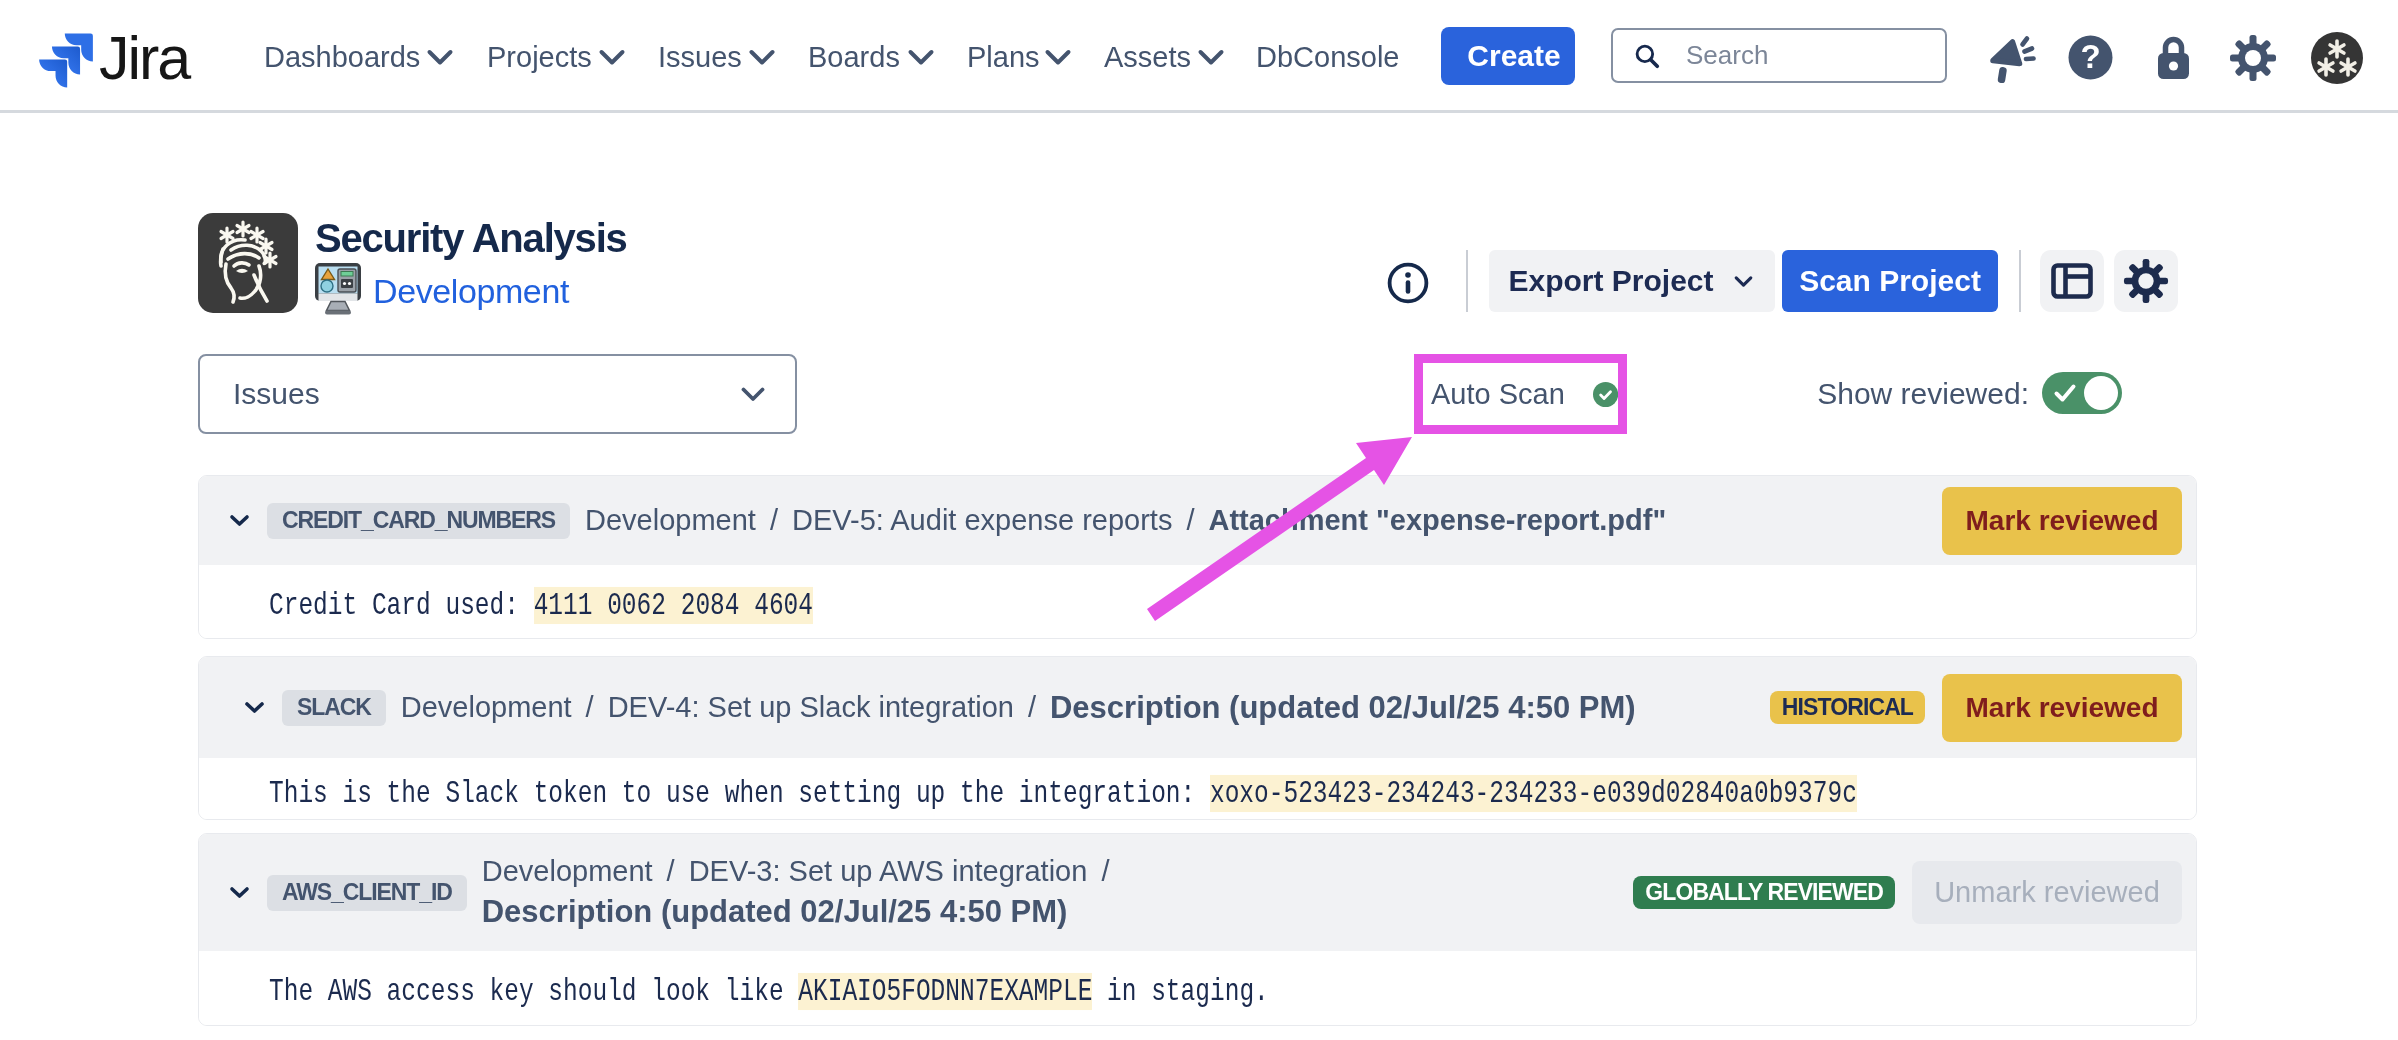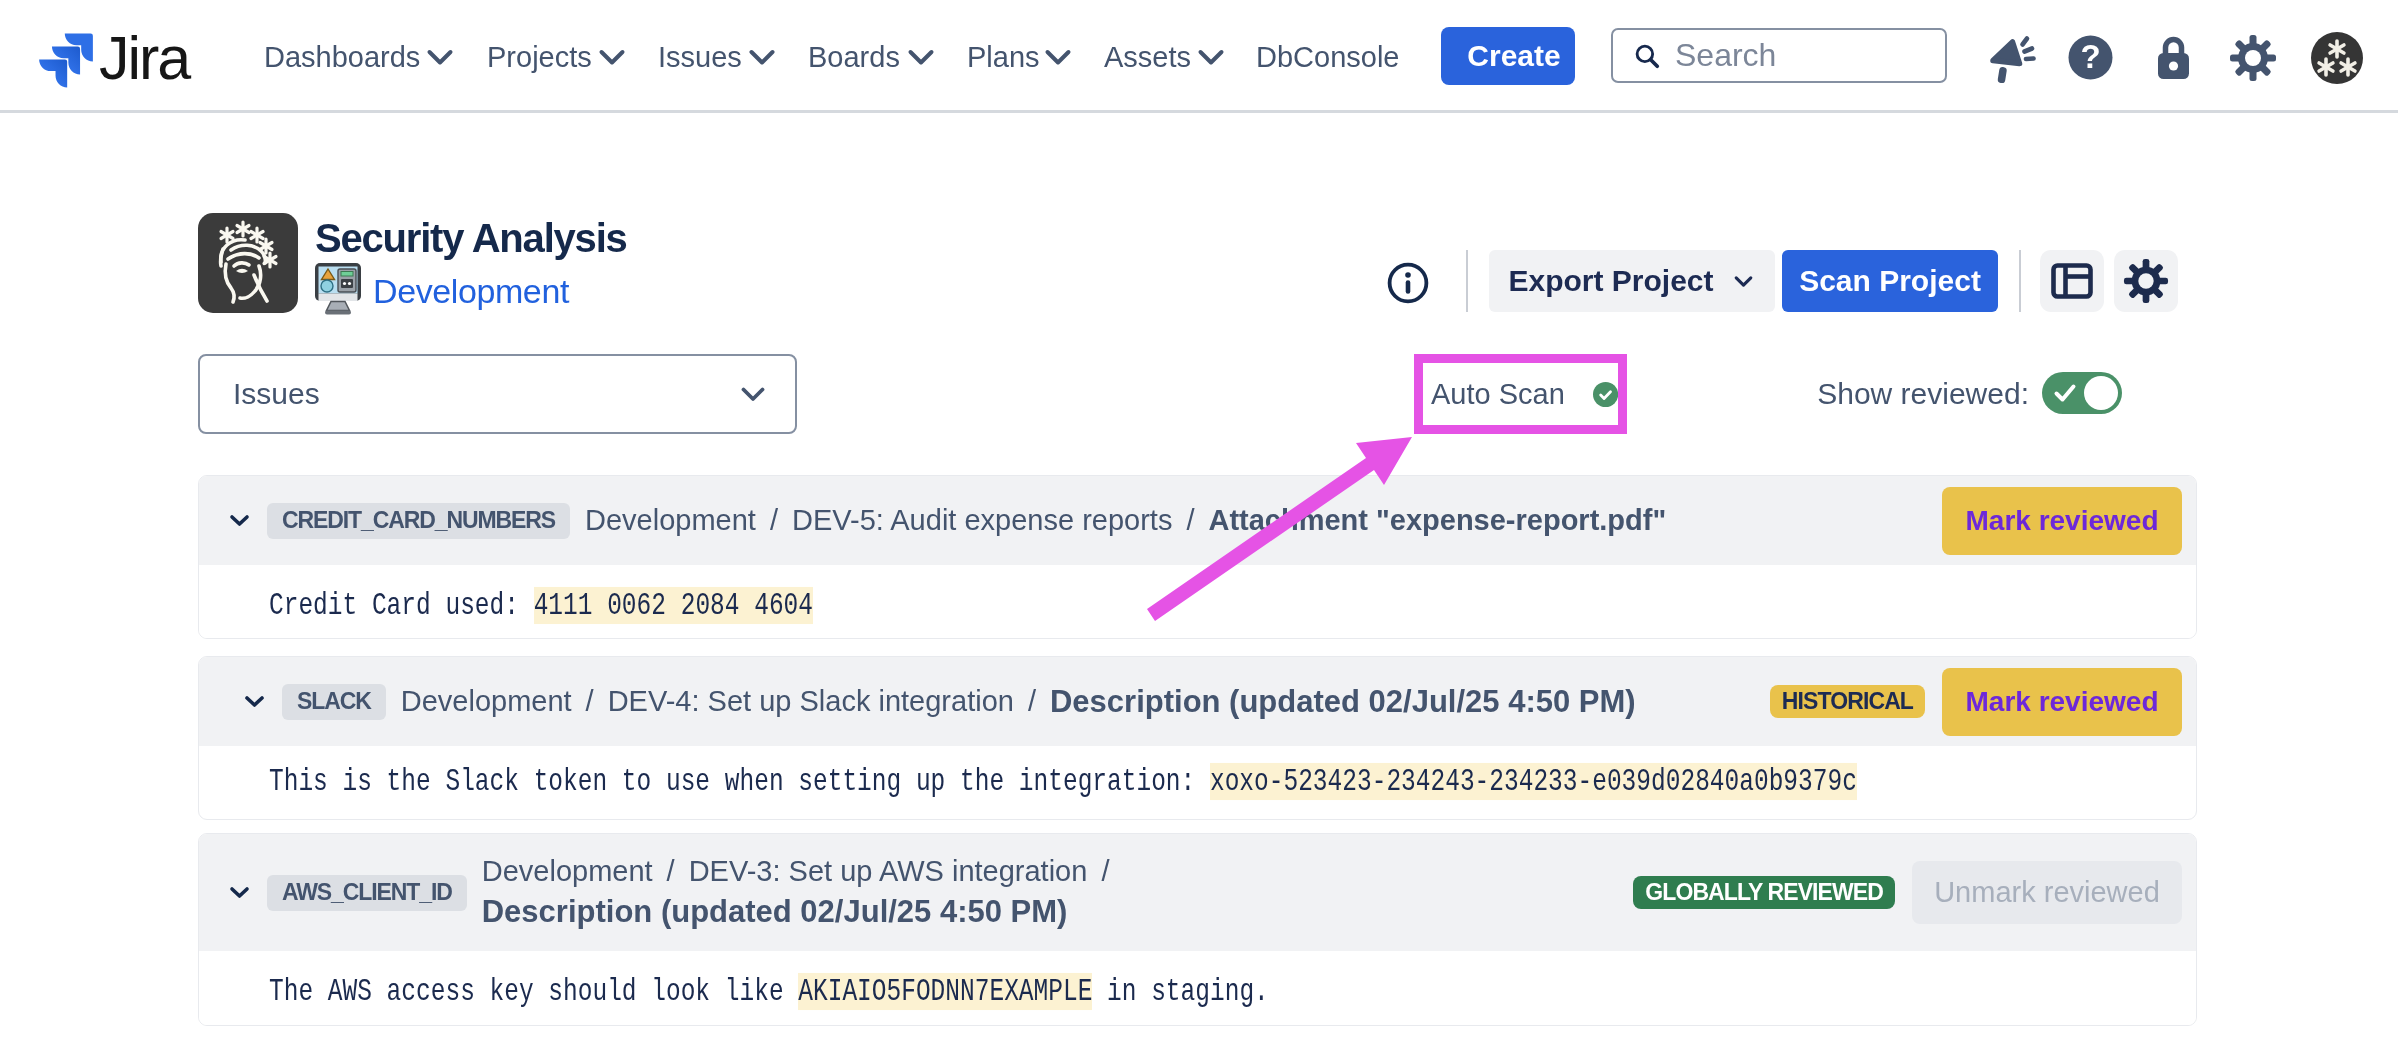--- a/index.html
+++ b/index.html
@@ -7,21 +7,21 @@
 #page { position:relative; width:2398px; height:1040px; }
 .abs { position:absolute; }
 
 
 #nav { position:absolute; left:0; top:0; width:2398px; height:113px; background:#fff; border-bottom:3px solid #D5D9DE; }
 .navitem { position:absolute; top:0; height:110px; display:flex; align-items:center; padding-top:4px; font-size:29px; color:#44546E; }
 .navchev { position:absolute; top:0; }
 #jiraword { font-size:61px; font-weight:500; color:#161616; letter-spacing:-2px; position:relative; top:1px; }
 #createbtn { position:absolute; left:1441px; top:27px; width:134px; height:58px; border-radius:8px; background:#2A63DC; color:#fff; font-size:30px; font-weight:700; display:flex; align-items:center; justify-content:center;padding-left:12px; }
 #searchbox { position:absolute; left:1611px; top:28px; width:336px; height:55px; border:2px solid #8590A2; border-radius:7px; display:flex; align-items:center; padding-left:19px; }
-#searchbox span { color:#7C8698; font-size:32px; margin-left:13px; }
+#searchbox span { color:#7C8698; font-size:26px; margin-left:24px; }
 
 
 #projicon { position:absolute; left:198px; top:213px; }
 #title { position:absolute; left:315px; top:216px; font-size:40px; font-weight:700; color:#15294B; letter-spacing:-1.2px; }
 #devrow { position:absolute; left:314px; top:262px; display:flex; align-items:center; }
 #devrow a { color:#2161DE; font-size:34px; margin-left:11px; text-decoration:none; letter-spacing:-0.4px; position:relative; top:3px; }
 
 
 #infoicon { position:absolute; left:1387px; top:262px; }
 .vdiv { position:absolute; top:250px; width:2px; height:62px; background:#C9CDD4; }
@@ -37,21 +37,21 @@
 #toggle .knob { position:absolute; right:4px; top:4px; width:34px; height:34px; border-radius:50%; background:#fff; }
 
 
 .card { position:absolute; left:198px; width:1999px; border:1px solid #E8EAEE; border-radius:9px; background:#fff; overflow:hidden; }
 .chead { background:#F1F2F4; display:flex; align-items:center; padding:0 14px 0 30px; }
 .tag { background:#DCDFE4; border-radius:6px; font-weight:700; font-size:23px; letter-spacing:-1.1px; color:#44546E; height:36px; display:flex; align-items:center; padding:0 15px; margin-left:17px; white-space:nowrap; }
 .crumbs { display:flex; align-items:center; font-size:29px; color:#44546E; margin-left:15px; white-space:nowrap; }
 .crumbs .sep { margin:0 14px; }
 .crumbs b { font-weight:600; font-size:31px; }
 .spacer { flex:1; }
-.ybtn { background:#E9C24B; border-radius:8px; height:68px; width:240px; display:flex; align-items:center; justify-content:center; color:#6d28d9; font-size:28px; font-weight:600; white-space:nowrap; flex:none; }
+.ybtn { background:#E9C24B; border-radius:8px; height:68px; width:240px; display:flex; align-items:center; justify-content:center; color:#7f1d1d; font-size:28px; font-weight:600; white-space:nowrap; flex:none; }
 .badge { border-radius:8px; height:33px; display:flex; align-items:center; padding:0 12px; font-size:23px; font-weight:700; letter-spacing:-0.9px; white-space:nowrap; flex:none; }
 .badge.yellow { background:#E9C24B; color:#1D2B53; }
 .badge.green { background:#2F7D4F; color:#fff; }
 .graybtn { background:#E7E9ED; border-radius:8px; height:63px; width:270px; display:flex; align-items:center; justify-content:center; color:#A7AFBC; font-size:29px; font-weight:500; white-space:nowrap; flex:none; }
 .cbody { background:#fff; display:flex; align-items:center; padding-left:70px; font-family:"Liberation Mono",monospace; font-size:24.5px; color:#1B2A4E; white-space:pre; }
 .mline { display:inline-block; transform:scaleY(1.28); transform-origin:center; position:relative; top:3px; }
 .hl { background:#FCF2D2; padding:1px 0; }
 </style>
 </head>
 <body>
@@ -297,21 +297,21 @@
         </svg>
     <span class="tag">CREDIT_CARD_NUMBERS</span>
     <span class="crumbs">Development<span class="sep">/</span>DEV-5: Audit expense reports<span class="sep">/</span><b style="font-size:29px;font-weight:700;">Attachment "expense-report.pdf"</b></span>
     <span class="spacer"></span>
     <span class="ybtn">Mark reviewed</span>
   </div>
   <div class="cbody" style="height:74px;"><span class="mline">Credit Card used: <span class="hl">4111 0062 2084 4604</span></span></div>
 </div>
 
 <div class="card" style="top:656px; height:164px;">
-  <div class="chead" style="height:89px;padding-left:45px;">
+  <div class="chead" style="height:101px;padding-left:45px;">
     <svg class="cchev" width="21" height="13" viewBox="0 0 21 13" fill="none" stroke="#15294B" stroke-width="3.6" stroke-linecap="round" stroke-linejoin="round">
           <path d="M3 3 10.5 10l7.5-7"></path>
         </svg>
     <span class="tag">SLACK</span>
     <span class="crumbs">Development<span class="sep">/</span>DEV-4: Set up Slack integration<span class="sep">/</span><b>Description (updated 02/Jul/25 4:50 PM)</b></span>
     <span class="spacer"></span>
     <span class="badge yellow" style="margin-right:17px;">HISTORICAL</span>
     <span class="ybtn">Mark reviewed</span>
   </div>
   <div class="cbody" style="height:64px;"><span class="mline">This is the Slack token to use when setting up the integration: <span class="hl">xoxo-523423-234243-234233-e039d02840a0b9379c</span></span></div>

